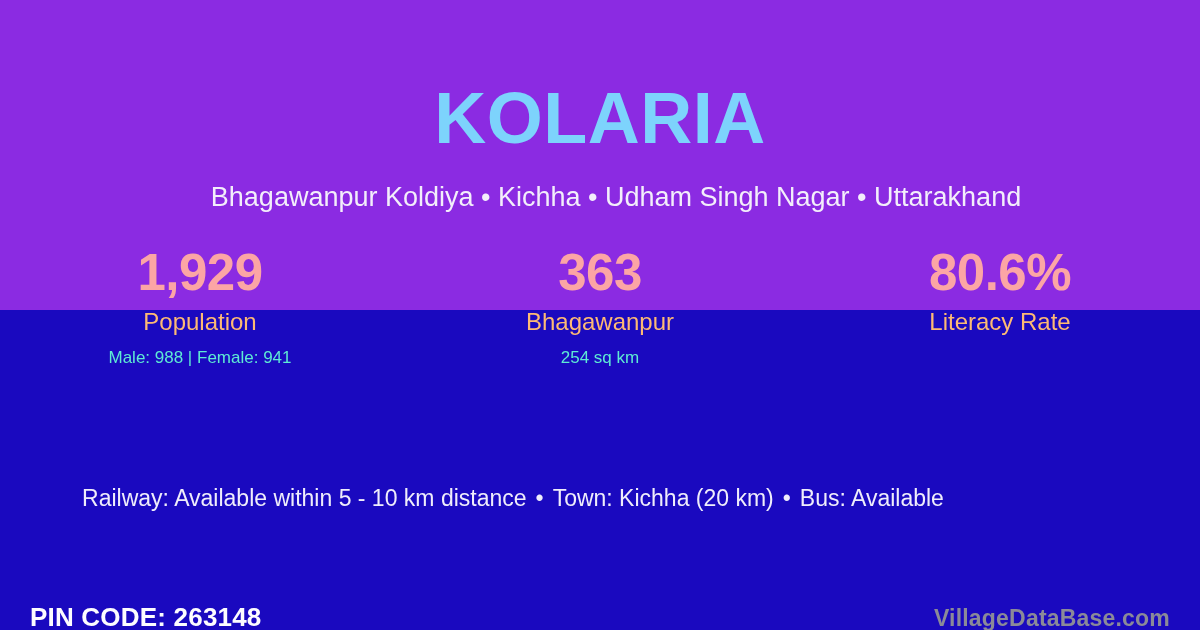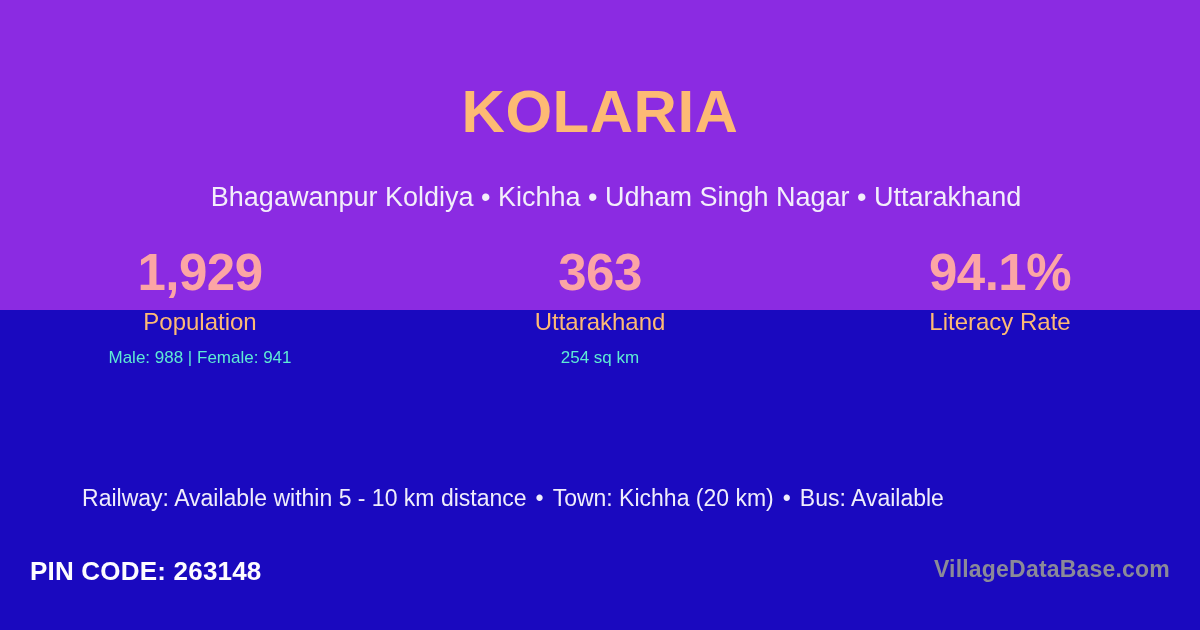--- a/index.html
+++ b/index.html
@@ -31,25 +31,25 @@
     height: 310px;
     background: #8b2be2;
   }
 
   .village-title {
     position: absolute;
     left: 0;
     top: 82px;
     width: 1200px;
     text-align: center;
-    font-size: 60px;
+    font-size: 72px;
     font-weight: 700;
     line-height: 1;
     letter-spacing: 0.5px;
-    color: #fdba74;
+    color: #7dd3fc;
   }
 
   .village-subtitle {
     position: absolute;
     left: 16px;
     top: 181px;
     width: 1200px;
     text-align: center;
     font-size: 27px;
     font-weight: 400;
@@ -110,21 +110,21 @@
   }
 
   
   .footer {
     position: absolute;
     left: 0;
     bottom: 0;
     width: 1200px;
     height: 72px;
     display: flex;
-    align-items: flex-start;
+    align-items: flex-end;
     justify-content: space-between;
     padding: 0 30px;
     box-sizing: border-box;
   }
   .pin-code {
     font-size: 26px;
     font-weight: 700;
     line-height: 1;
     color: #fdfcff;
     letter-spacing: 0.2px;
@@ -152,26 +152,26 @@
   <div class="stats-row">
 
     <div class="stat">
       <div class="stat-value">1,929</div>
       <div class="stat-label">Population</div>
       <div class="stat-sub">Male: 988 | Female: 941</div>
     </div>
 
     <div class="stat">
       <div class="stat-value">363</div>
-      <div class="stat-label">Uttarakhand</div>
+      <div class="stat-label">Bhagawanpur</div>
       <div class="stat-sub">254 sq km</div>
     </div>
 
     <div class="stat">
-      <div class="stat-value">94.1%</div>
+      <div class="stat-value">80.6%</div>
       <div class="stat-label">Literacy Rate</div>
     </div>
 
   </div>
 
   <div class="amenities">
     <span>Railway: Available within 5 - 10 km distance</span><span class="sep">•</span><span>Town: Kichha (20 km)</span><span class="sep">•</span><span>Bus: Available</span>
   </div>
 
   <div class="footer">

